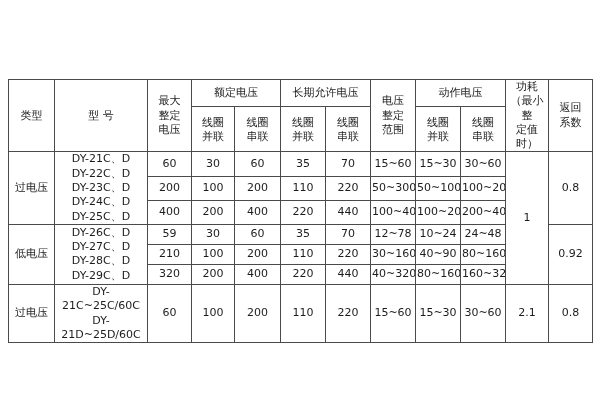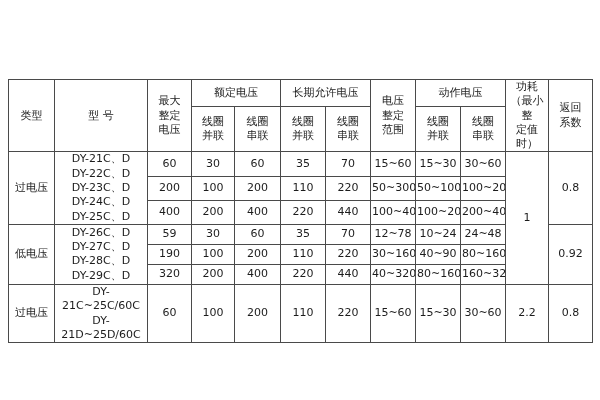--- a/index.html
+++ b/index.html
@@ -32,21 +32,21 @@
     padding: 0 1px;
     overflow: hidden;
   }
   .pre { white-space: pre-line; }
   .models {
     font-size: 11px;
     line-height: 14.5px;
     white-space: pre-line;
   }
   tr.hrow1 { height: 22px; }
-  tr.hrow2 { height: 38px; }
+  tr.hrow2 { height: 38px; font-family: Liberation Serif, serif; }
   tr.g1 { height: 23px; }
   tr.g2 { height: 20px; }
   tr.g3 { height: 39px; }
 </style>
 </head>
 <body>
 
 <div class="tbl-wrap">
   <table class="spec">
     <colgroup>
@@ -147,21 +147,21 @@
         <td>30</td>
         <td>60</td>
         <td>35</td>
         <td>70</td>
         <td>12~78</td>
         <td>10~24</td>
         <td>24~48</td>
         <td rowspan="3">0.92</td>
       </tr>
       <tr class="g2">
-        <td>190</td>
+        <td>210</td>
         <td>100</td>
         <td>200</td>
         <td>110</td>
         <td>220</td>
         <td>30~160</td>
         <td>40~90</td>
         <td>80~160</td>
       </tr>
       <tr class="g2">
         <td>320</td>
@@ -179,18 +179,18 @@
         <td class="models">DY-21C~25C/60C
 DY-21D~25D/60C</td>
         <td>60</td>
         <td>100</td>
         <td>200</td>
         <td>110</td>
         <td>220</td>
         <td>15~60</td>
         <td>15~30</td>
         <td>30~60</td>
-        <td>2.2</td>
+        <td>2.1</td>
         <td>0.8</td>
       </tr>
     </tbody>
   </table>
 </div>
 
 </body></html>

